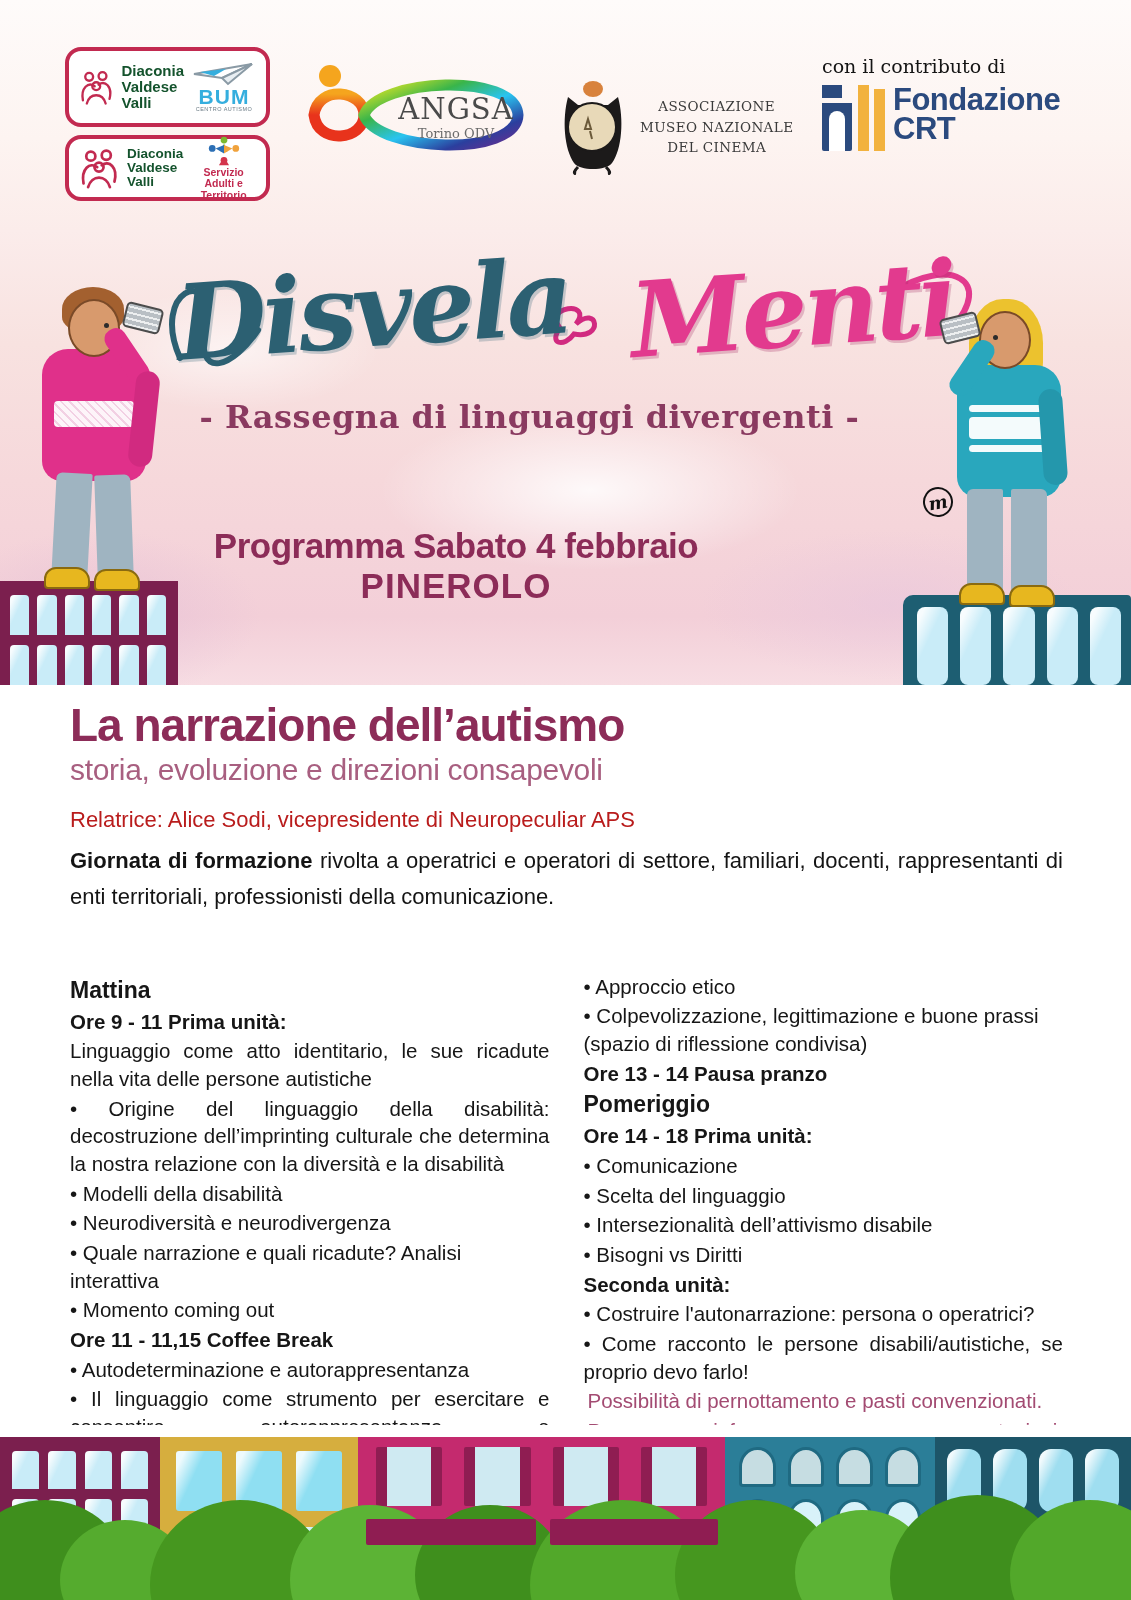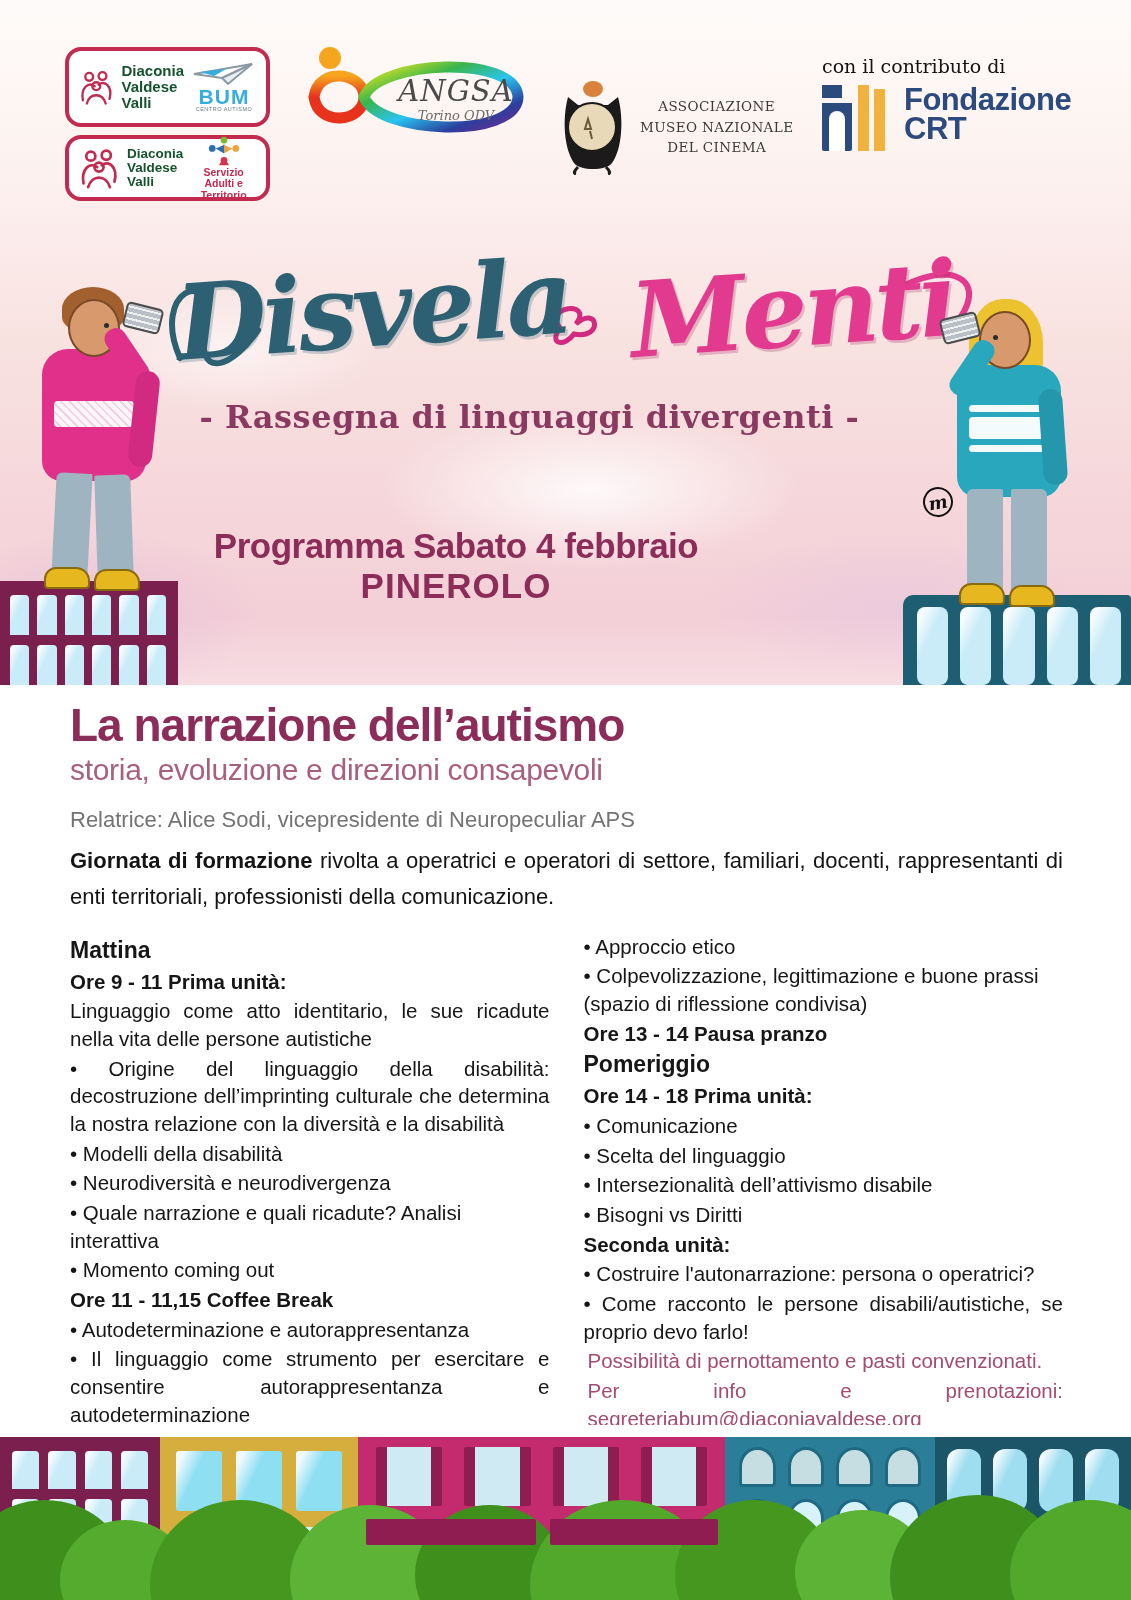--- a/index.html
+++ b/index.html
@@ -13,32 +13,32 @@
                  display:flex; align-items:center; gap:8px; padding:6px 10px; }
   .box1 { left:65px; top:47px; width:205px; height:80px; }
   .box2 { left:65px; top:135px; width:205px; height:66px; }
   .org-text { color:#14532d; font-weight:bold; font-size:15px; line-height:1.05; }
   .box2 .org-text { font-size:13.5px; }
   .partner-col { display:flex; flex-direction:column; align-items:center; justify-content:center; flex:1; }
   .bum-name { color:#35aede; font-weight:bold; font-size:21px; letter-spacing:1px; line-height:.9; }
   .bum-sub { color:#6b7b85; font-size:5.5px; letter-spacing:.5px; }
   .sat-name { color:#c22a50; font-weight:bold; font-size:10.5px; line-height:1.1; text-align:center; }
 
-  .angsa { position:absolute; left:300px; top:40px; width:230px; height:115px;font-style:italic; }
+  .angsa { position:absolute; left:300px; top:58px; width:230px; height:115px; }
   .angsa-text { position:absolute; left:96px; top:34px; width:120px; text-align:center; }
   .angsa-name { font-family:"DejaVu Serif",serif; font-size:29px; color:#4a4a4a; letter-spacing:1px; }
   .angsa-sub { font-family:"DejaVu Serif",serif; font-size:13px; color:#6b6b6b; }
 
   .museo { position:absolute; left:560px; top:72px; width:240px; height:110px; display:flex; align-items:center; gap:14px; }
   .museo-text { font-family:"DejaVu Serif",serif; font-size:13.5px; color:#3a3a3a; text-align:center;
                 line-height:1.55; letter-spacing:.4px; }
 
   .crt { position:absolute; left:822px; top:55px; width:250px; height:120px; }
   .crt-tagline { font-family:"DejaVu Serif",serif; font-size:19px; color:#141414; margin-bottom:8px; }
-  .crt-row { display:flex; align-items:flex-start; gap:18px; }
+  .crt-row { display:flex; align-items:flex-start; gap:7px; }
   .crt-mark { position:relative; width:50px; height:66px; }
   .crt-sq { position:absolute; left:0; top:0; width:20px; height:13px; background:#2b4a7e; }
   .crt-arch-wrap { position:absolute; left:0; top:18px; width:30px; height:48px; background:#2b4a7e;
                    border-radius:0 0 2px 2px; overflow:hidden; }
   .crt-arch { position:absolute; left:7px; top:8px; width:16px; height:44px; background:#fff;
               border-radius:8px 8px 0 0; }
   .crt-bar { position:absolute; top:0; width:11px; height:66px; background:#f2b23e; }
   .crt-bar.y1 { left:36px; }
   .crt-bar.y2 { left:52px; top:4px; height:62px; }
   .crt-name { color:#2b4a7e; font-weight:bold; font-size:31px; line-height:.95; letter-spacing:-.5px; margin-left:14px; }
@@ -115,26 +115,26 @@
   .p-right .shoe1 { left:36px; top:284px; } .p-right .shoe2 { left:86px; top:286px; }
   .signature { position:absolute; right:178px; bottom:168px; width:30px; height:30px; border:2.5px solid #111;
                border-radius:50%; display:flex; align-items:center; justify-content:center;
                font-family:"DejaVu Serif",serif; font-style:italic; font-weight:bold; font-size:18px; color:#111;
                transform:rotate(-10deg); background:transparent; }
 
   
   .main { position:absolute; left:0; top:685px; width:1131px; height:740px; background:#fff; padding:16px 68px 0 70px; }
   .sec-title { color:#8c2c58; font-size:46px; font-weight:bold; letter-spacing:-1px; line-height:1.05; }
   .sec-subtitle { color:#a85f80; font-size:30px; margin-top:4px; letter-spacing:-.3px; }
-  .speaker { margin-top:20px; font-size:22px; color:#737373; }
+  .speaker { margin-top:20px; font-size:22px; color:#b91c1c; }
   .audience { margin-top:10px; font-size:22px; color:#141414; line-height:1.62; text-align:justify; }
   .audience b { font-weight:bold; }
 
   .columns { display:flex; gap:34px; margin-top:18px; }
-  .col { flex:1; min-width:0; }
+  .col { flex:1; min-width:0;margin-top:40px; }
   .col-item { font-size:20.5px; color:#161616; line-height:1.35; margin-bottom:2px; }
   .s-h1 { font-weight:bold; font-size:23px; margin-top:2px; }
   .s-h2 { font-weight:bold; }
   .s-para { text-align:justify; }
   .s-note { color:#a34b72; text-align:justify; padding-left:4px; }
 
   
   .city { position:absolute; left:0; top:1425px; width:1131px; height:175px; background:#fff; }
   .bldg { position:absolute; top:12px; bottom:0; }
   .b-maroon { left:0; width:160px; background:#7b1f4e; padding:14px 12px; display:grid;

